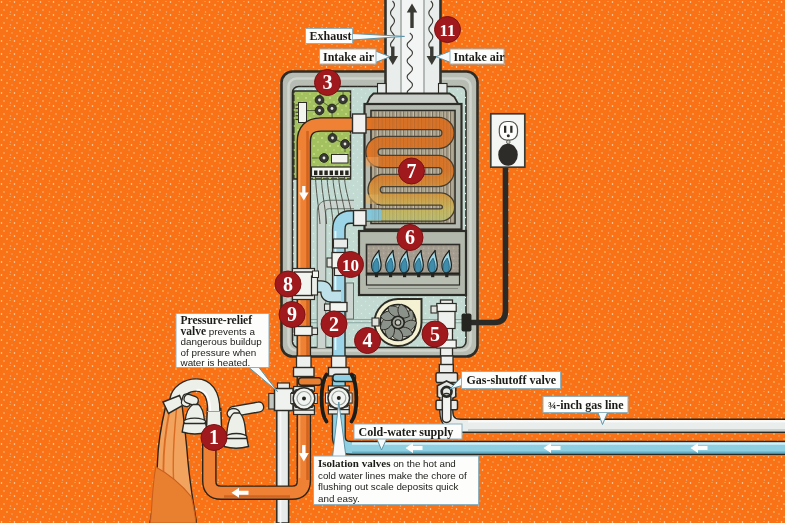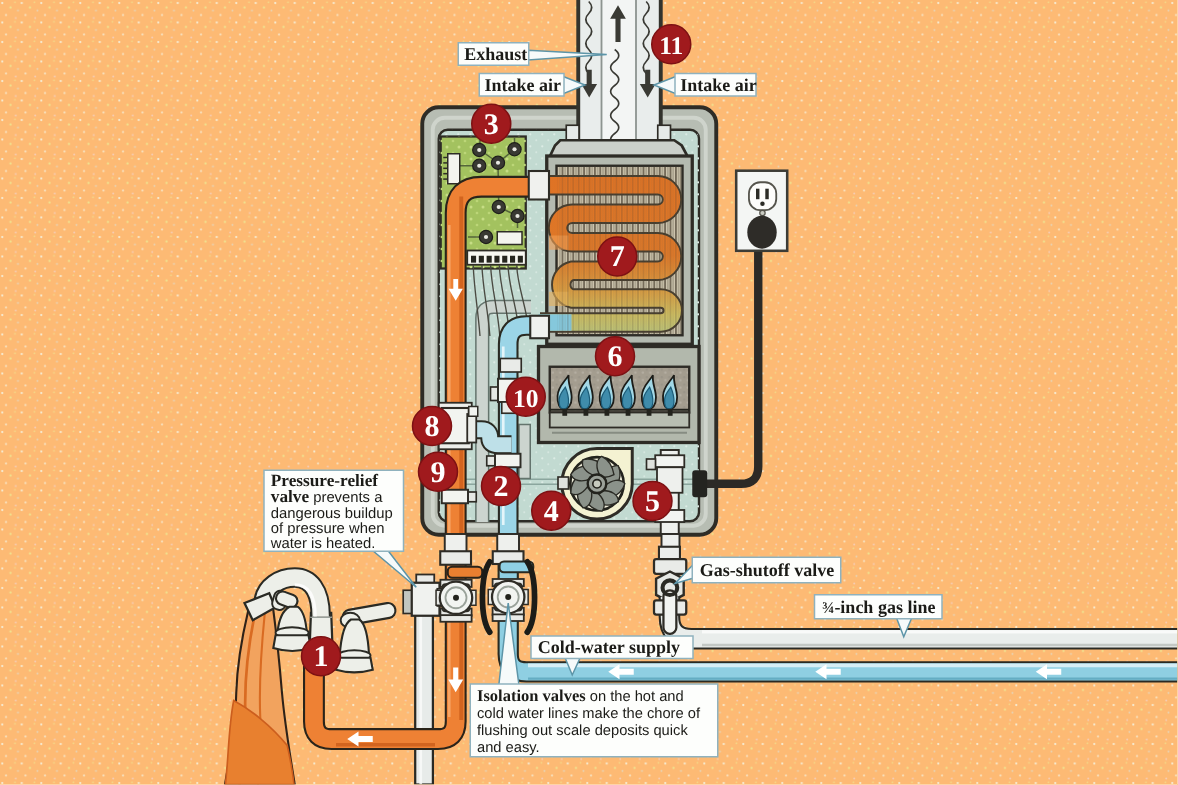--- a/index.html
+++ b/index.html
@@ -1,15 +1,15 @@
 <!DOCTYPE html>
 <html><head><meta charset="utf-8"><style>
 html,body{margin:0;padding:0}
 #c{position:relative;width:785px;height:523px;overflow:hidden;
-background-color:#fdba74;
+background-color:#f97316;
 font-family:"Liberation Sans",sans-serif}
 svg{position:absolute;left:0;top:0}
 </style></head><body>
 <div id="c">
 <svg width="785" height="523" viewBox="0 0 785 523">
 <defs>
 <pattern id="td" width="8" height="8" patternUnits="userSpaceOnUse">
  <circle cx="1.5" cy="1.5" r="0.75" fill="#dcebe5"></circle>
           <circle cx="5.5" cy="5.5" r="0.65" fill="#d5e6e0"></circle>
 </pattern>

